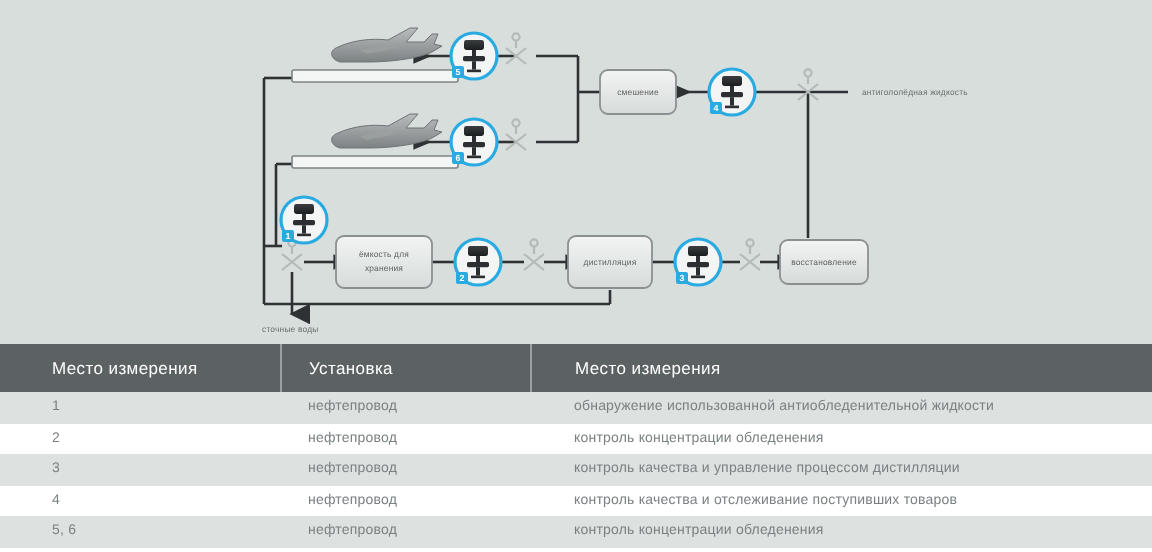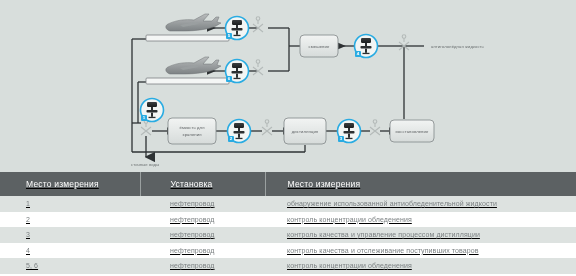--- a/index.html
+++ b/index.html
@@ -58,21 +58,20 @@
   }
 
   
   .table-wrap {
     position: absolute;
     left: 0;
     top: 172px;
     width: 576px;
     height: 104px;
     background: #ffffff;
-    text-decoration: underline;
   }
   table.meas {
     border-collapse: collapse;
     width: 576px;
     table-layout: fixed;
   }
   table.meas th {
     background: #5c6163;
     color: #ffffff;
     font-weight: normal;
@@ -89,21 +88,21 @@
     color: #7b8082;
     height: 15.5px;
     padding: 0 0 0 26px;
     letter-spacing: 0.1px;
   }
   tr.odd td { background: #dde2e0; }
   tr.even td { background: #ffffff; }
   col.c1 { width: 140px; }
   col.c2 { width: 125px; }
   col.c3 { width: 311px; }
-  table.meas td.col2, table.meas th.col2 { padding-left: 30px; }
+  table.meas td.col2, table.meas th.col2 { padding-left: 14px; }
   table.meas td.col3, table.meas th.col3 { padding-left: 22px; }
 </style>
 </head>
 <body>
 
 <div id="root">
 
   <div class="diagram">
     <svg width="576" height="172" viewBox="0 0 576 172" xmlns="http://www.w3.org/2000/svg">
       <defs>

